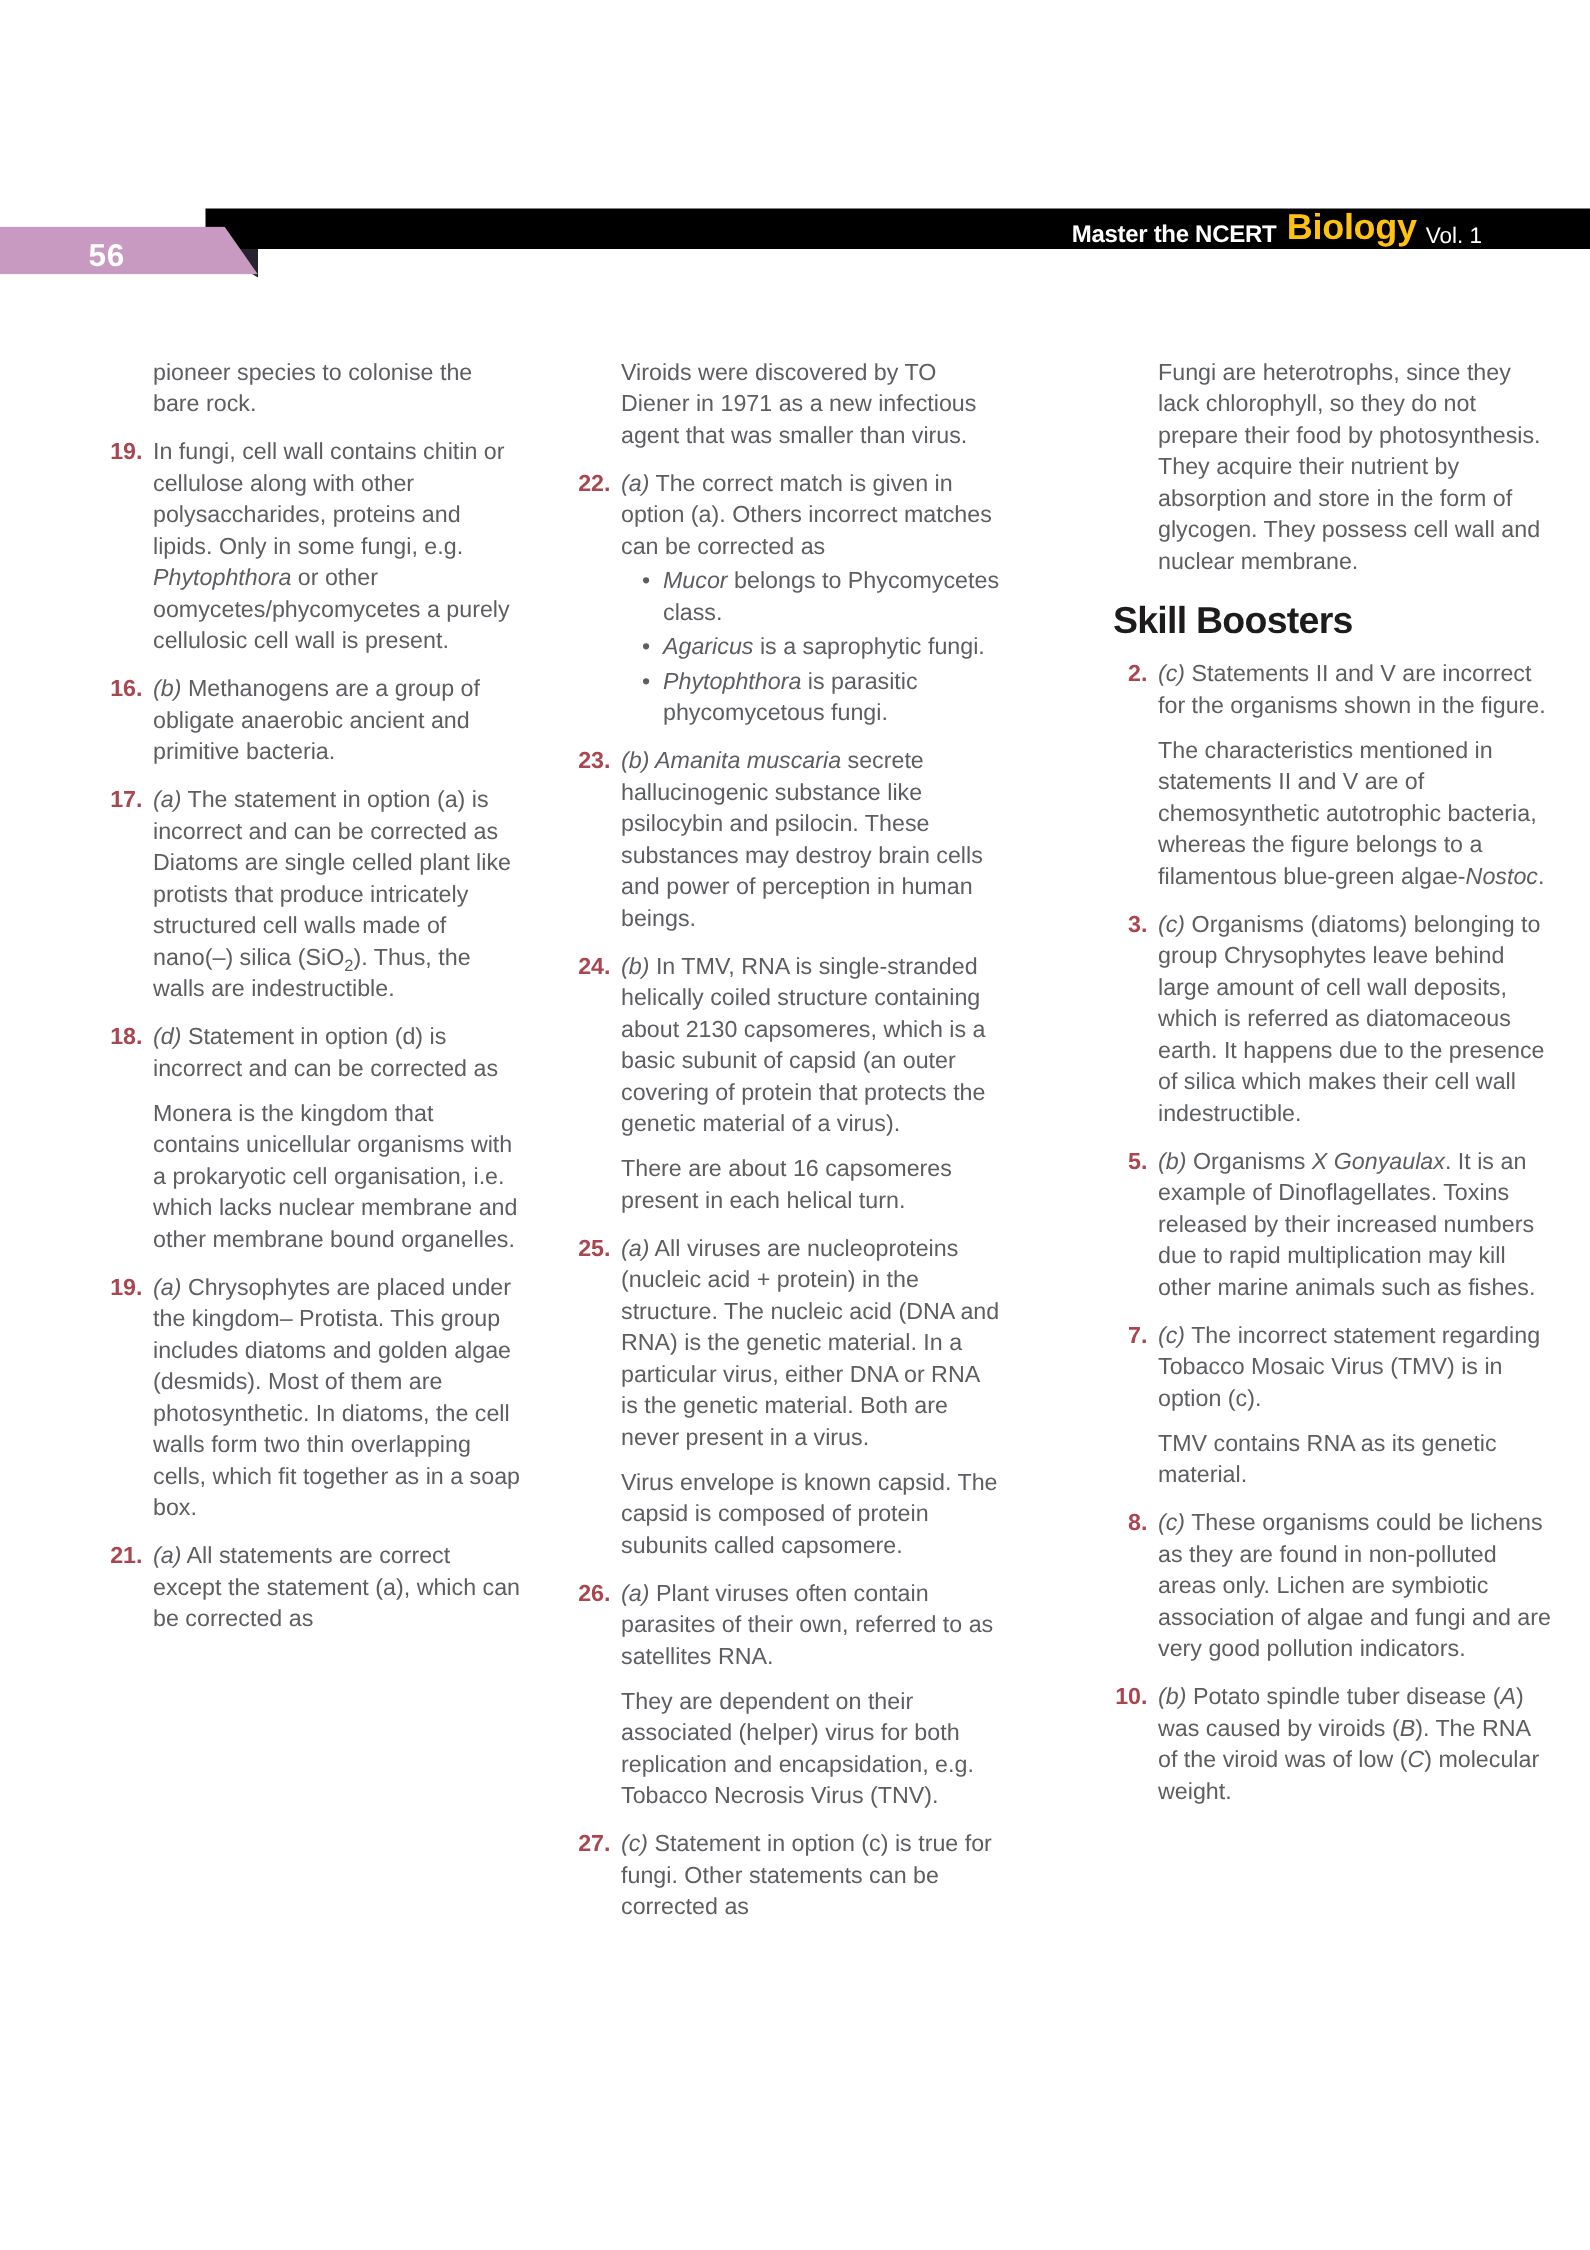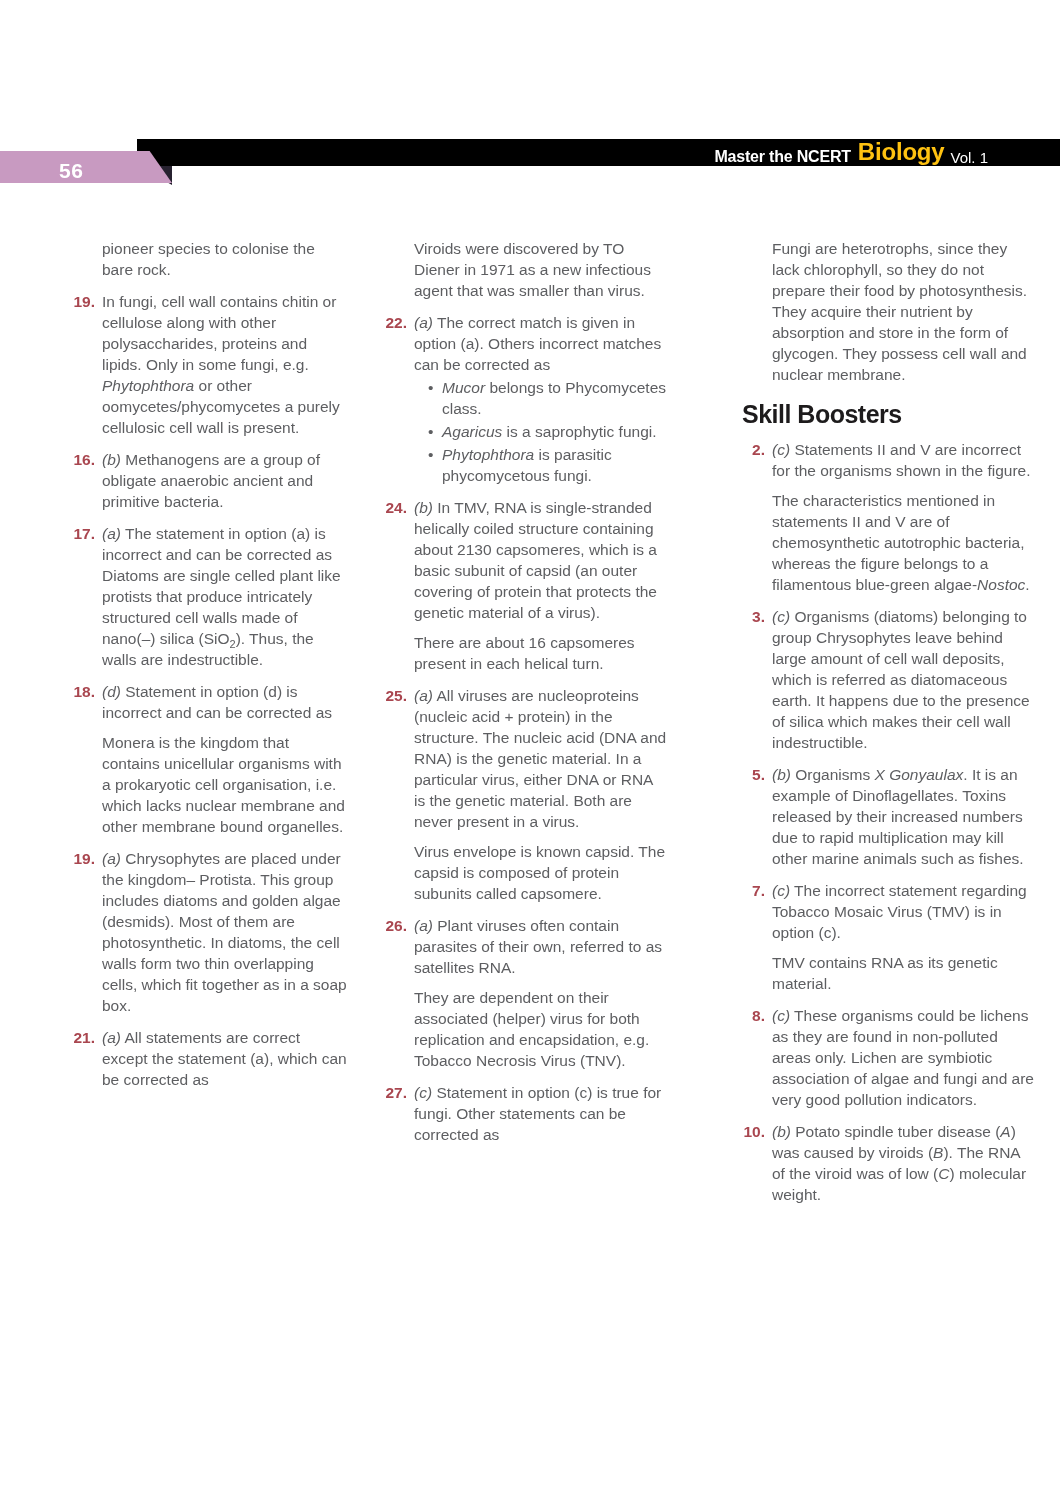--- a/index.html
+++ b/index.html
@@ -115,20 +115,26 @@
             <span class="dot">•</span>
             <span class="btext"><i>Agaricus</i><span> is a saprophytic fungi.</span></span>
           </div>
           <div class="bullet">
             <span class="dot">•</span>
             <span class="btext"><i>Phytophthora</i><span> is parasitic phycomycetous fungi.</span></span>
           </div>
         </div>
       </div>
       <div class="block">
+        <div class="num">23.</div>
+        <div class="bodytxt">
+          <p class="para"><i>(b) </i><i>Amanita muscaria</i><span> secrete hallucinogenic substance like psilocybin and psilocin. These substances may destroy brain cells and power of perception in human beings.</span></p>
+        </div>
+      </div>
+      <div class="block">
         <div class="num">24.</div>
         <div class="bodytxt">
           <p class="para"><i>(b)</i><span> In TMV, RNA is single-stranded helically coiled structure containing about 2130 capsomeres, which is a basic subunit of capsid (an outer covering of protein that protects the genetic material of a virus).</span></p>
           <p class="para gap"><span>There are about 16 capsomeres present in each helical turn.</span></p>
         </div>
       </div>
       <div class="block">
         <div class="num">25.</div>
         <div class="bodytxt">
           <p class="para"><i>(a)</i><span> All viruses are nucleoproteins (nucleic acid + protein) in the structure. The nucleic acid (DNA and RNA) is the genetic material. In a particular virus, either DNA or RNA is the genetic material. Both are never present in a virus.</span></p>

